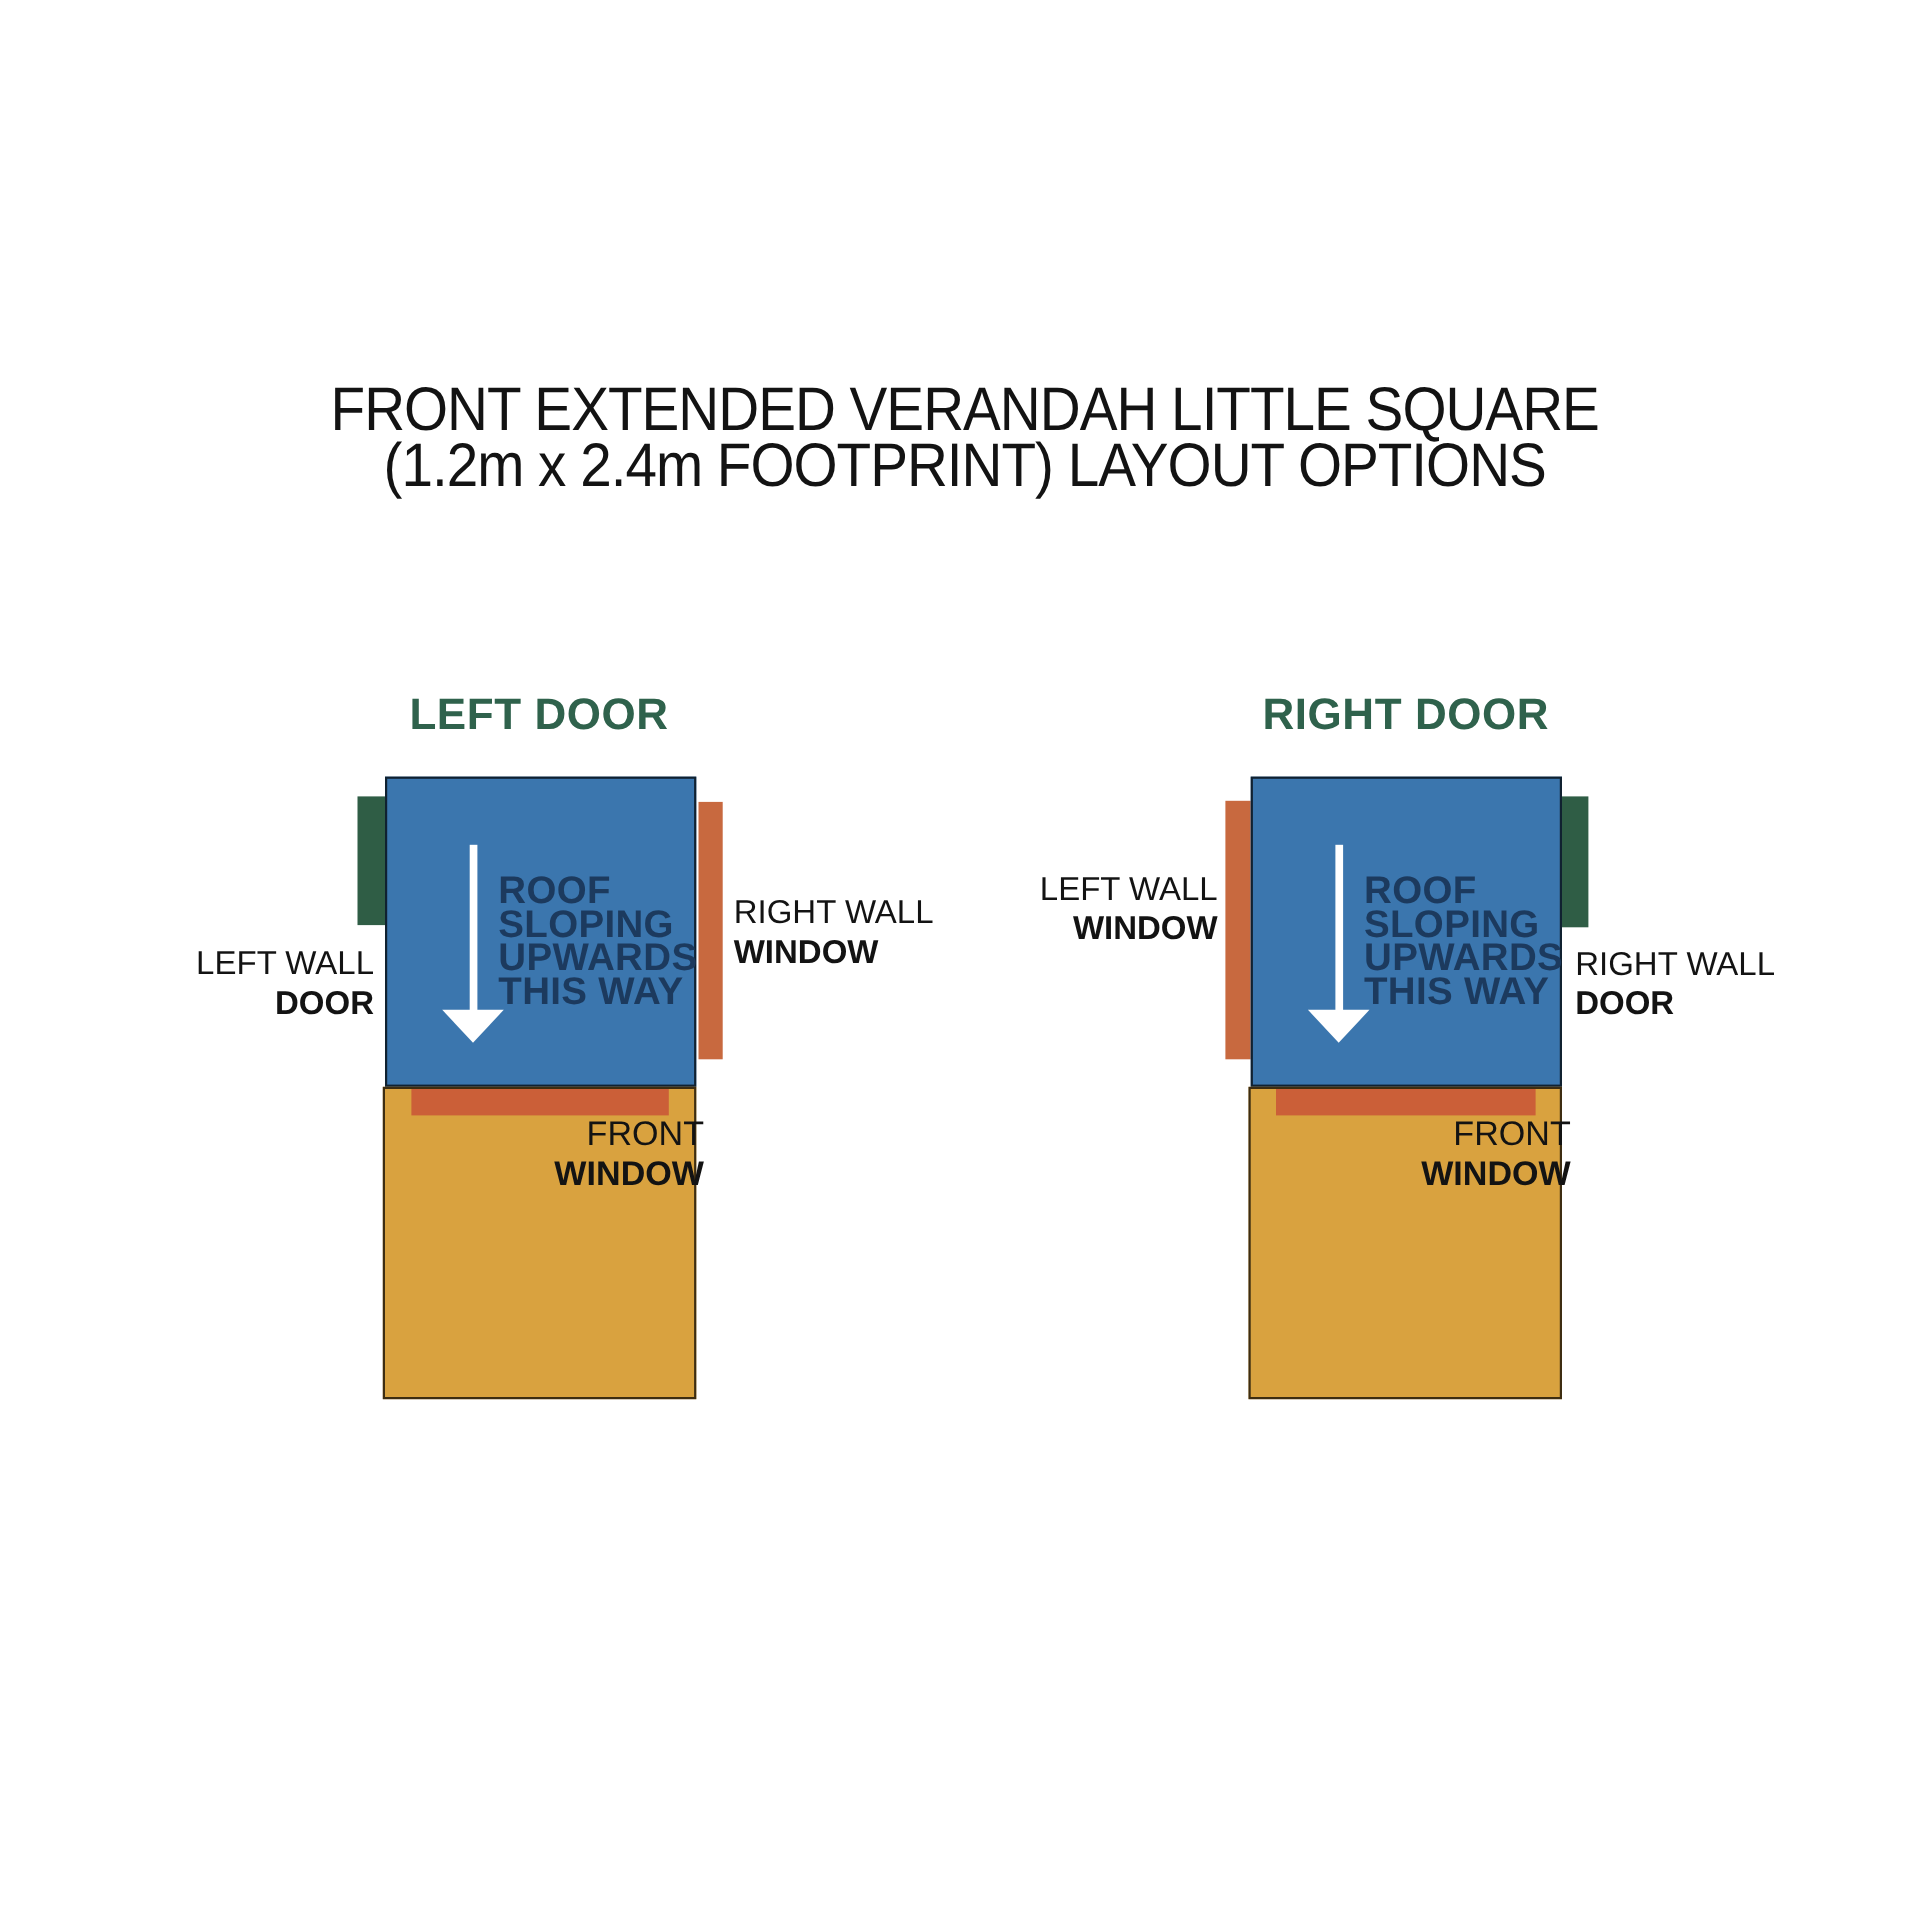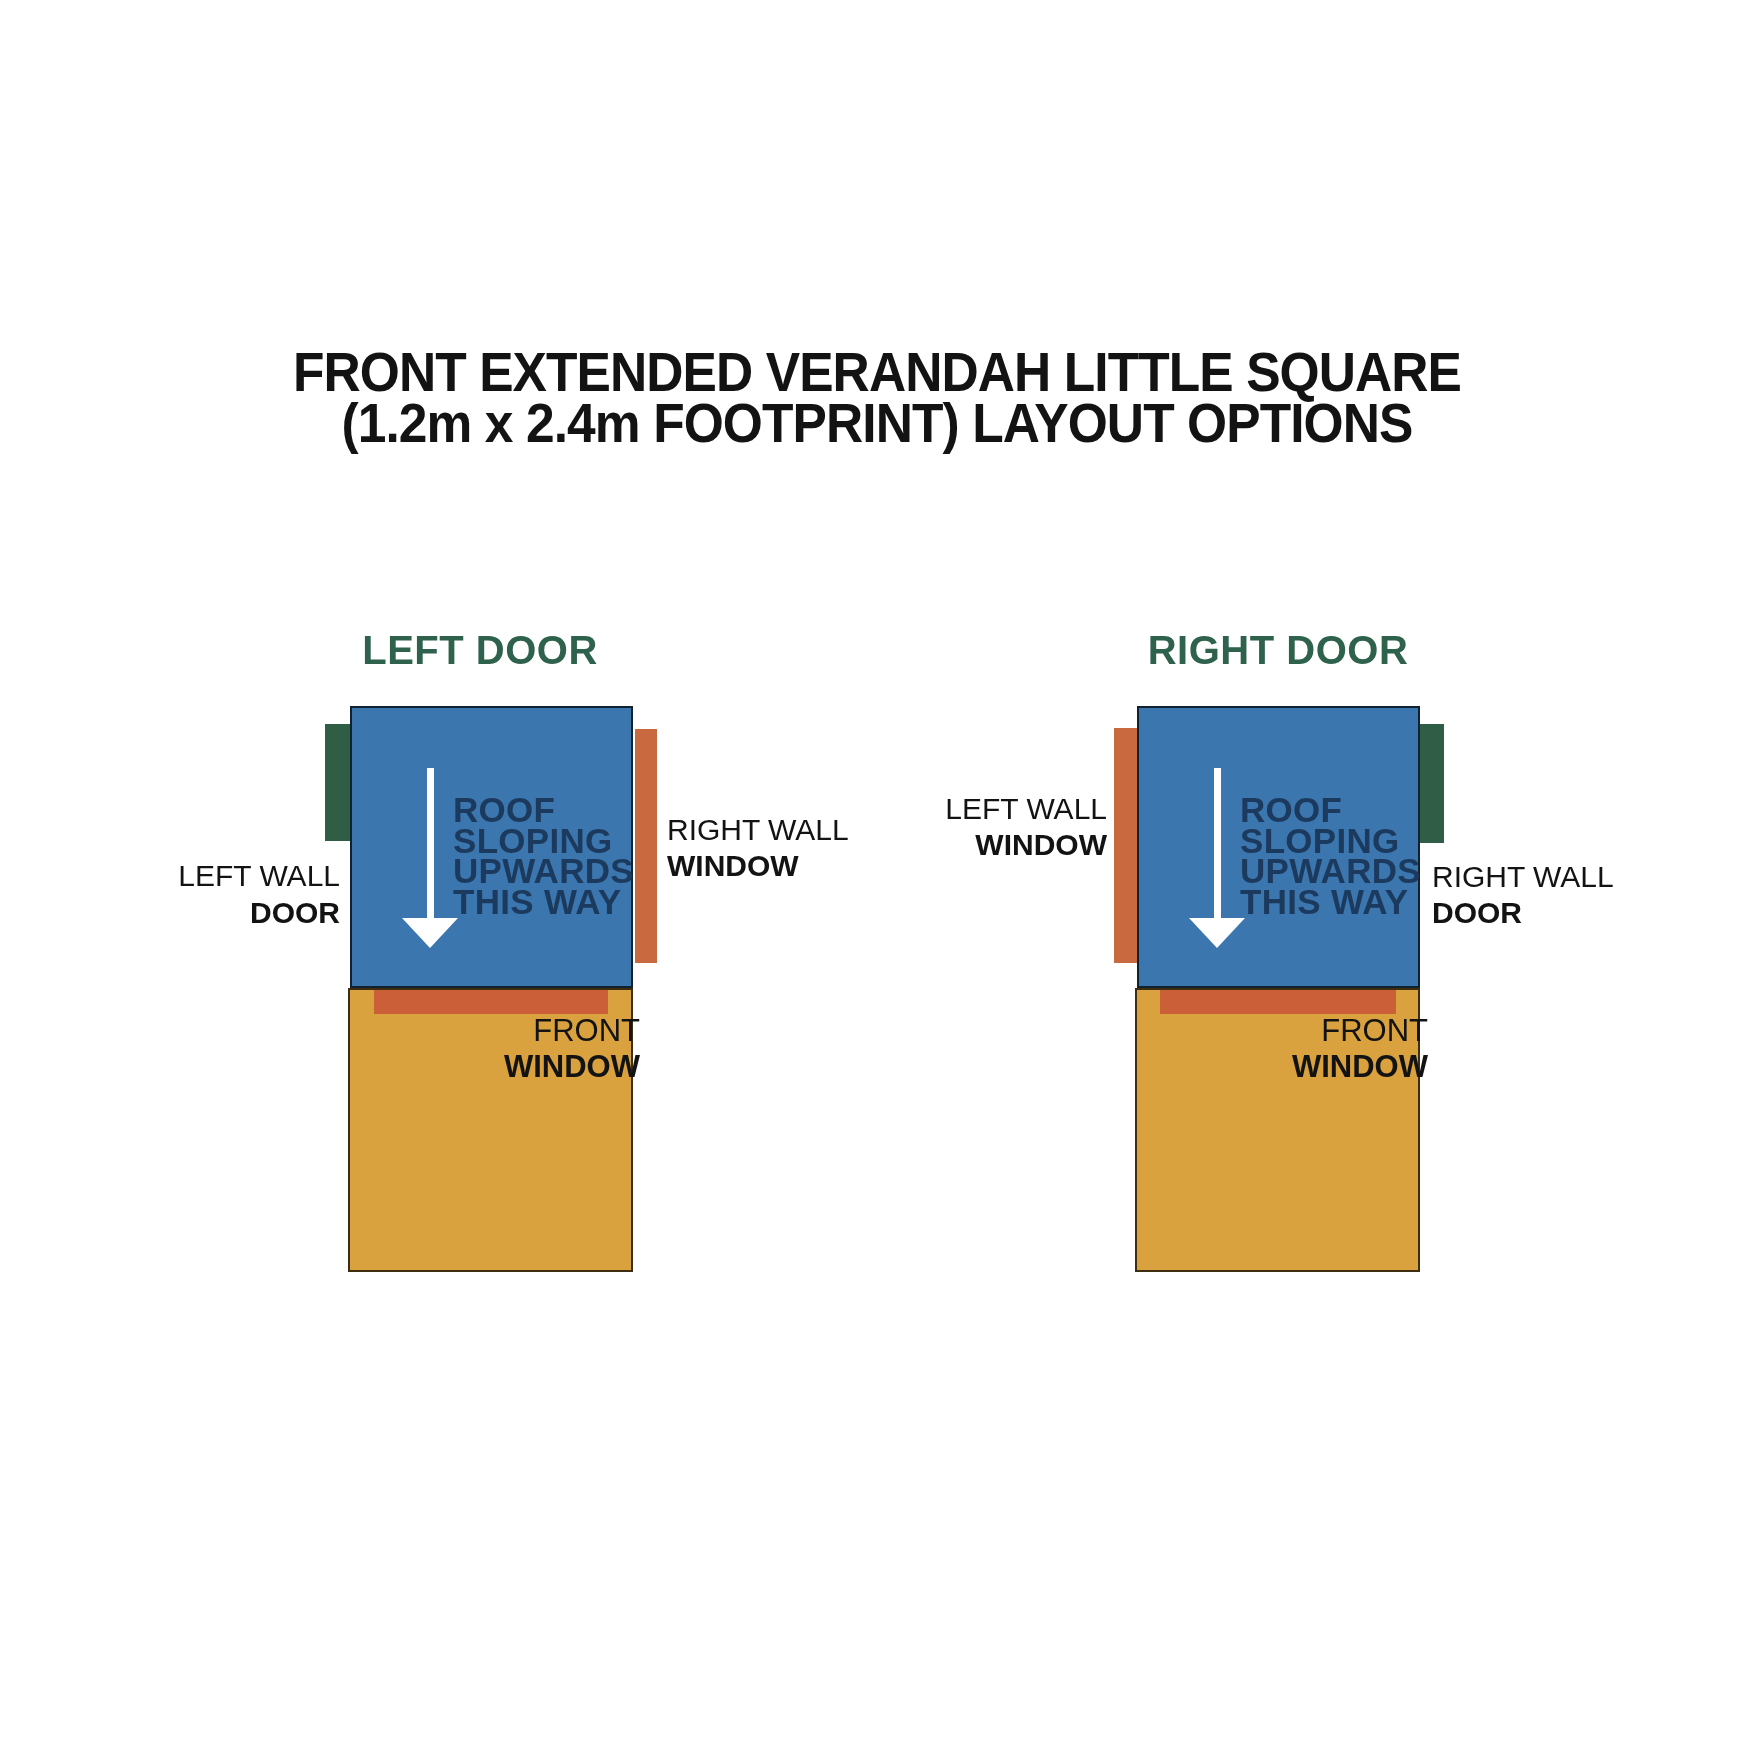--- a/index.html
+++ b/index.html
@@ -12,21 +12,21 @@
     overflow: hidden;
   }
 
   
   .main-title {
     position: absolute;
     left: 0; top: 346px;
     width: 1754px;
     text-align: center;
     color: #131313;
-    font-weight: 700;
+    font-weight: 400;
   }
   .main-title .title-line {
     display: block;
     font-size: 56px;
     line-height: 51px;
     letter-spacing: -1px;
     transform: scaleX(0.92);
     transform-origin: 50% 50%;
     white-space: nowrap;
   }
@@ -36,21 +36,21 @@
     position: absolute;
     width: 400px;
     top: 628px;
     text-align: center;
     font-size: 40px;
     font-weight: 700;
     letter-spacing: 0.5px;
     color: var(--heading-green, #2F624C);
     white-space: nowrap;
   }
-  .heading-left  { left: 280px; text-align: center; }
+  .heading-left  { left: 290px; text-align: center; }
   .heading-right { left: 1078px; }
 
   
   .roof-square {
     position: absolute;
     width: 283px; height: 282px;
     top: 706px;
     background: var(--roof-blue, #3B76AE);
     border: 2px solid rgba(0,0,0,0.72);
     box-sizing: border-box;

